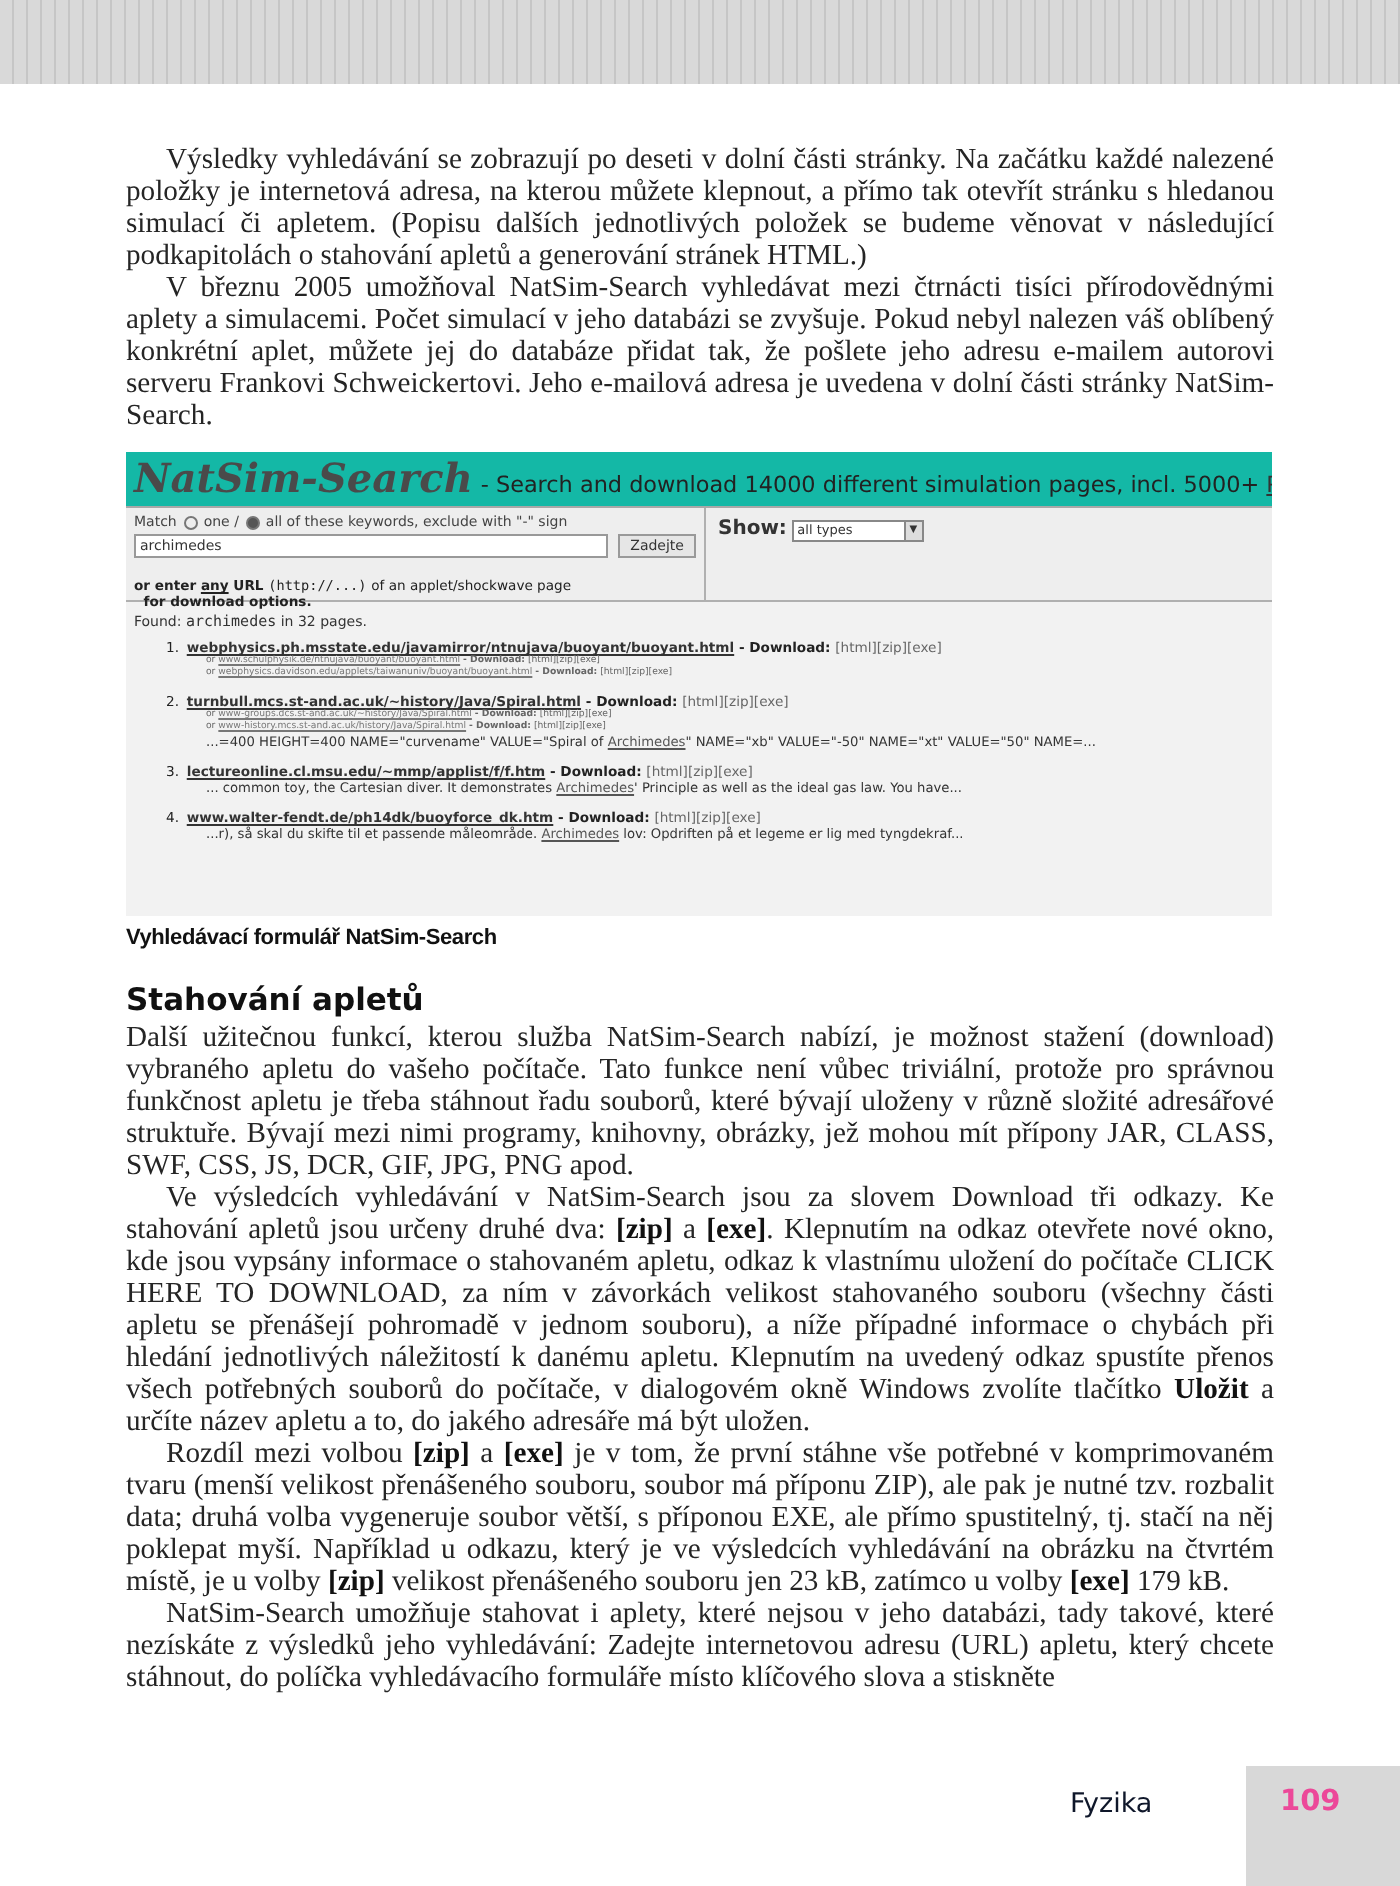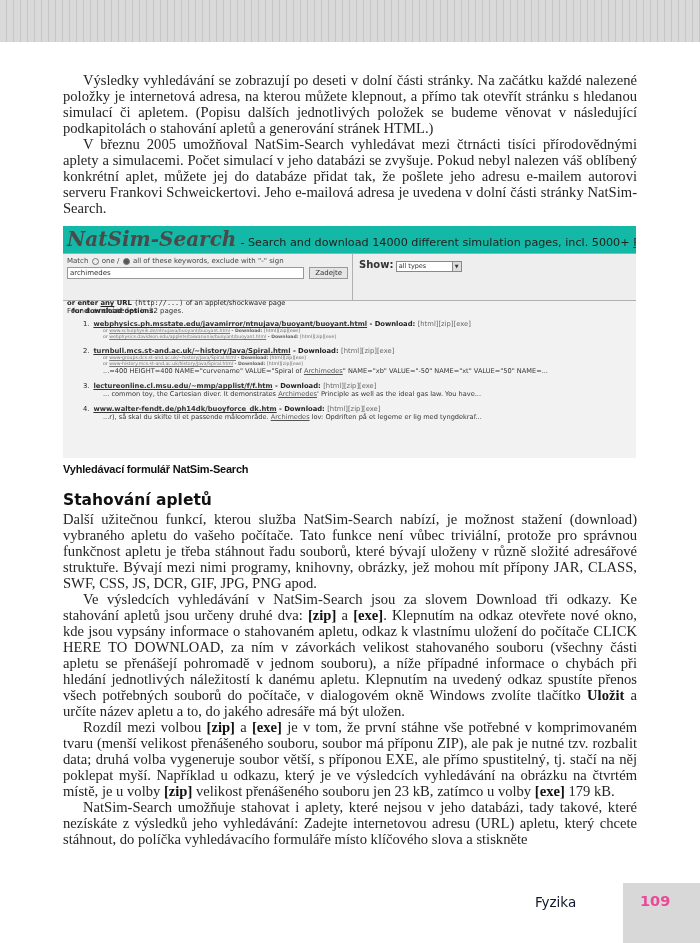--- a/index.html
+++ b/index.html
@@ -40,21 +40,21 @@
     display:flex; height:46px; border-bottom:1px solid #b0b0b0; background:#eeeeee;
   }
   .shot .form-left { width:290px; border-right:1px solid #b0b0b0; padding:3px 4px; font-size:7px; box-sizing:border-box; }
   .shot .form-right { flex:1; padding:5px 6px; font-size:7px; }
   .shot .match { color:#444; }
   .shot .radio { display:inline-block; width:5px; height:5px; border:1px solid #777; border-radius:50%; vertical-align:middle; margin:0 1px; }
   .shot .radio.on { background:#555; }
   .shot .row { display:flex; align-items:center; margin-top:2px; }
   .shot .kw-input { width:236px; height:10px; border:1px solid #999; background:#fff; font-size:7px; padding:0 2px; line-height:10px; }
   .shot .search-btn { margin-left:5px; font-size:7px; border:1px solid #999; background:#e6e6e6; padding:1px 5px; }
-  .shot .url-note { font-size:6.8px; margin-top:20px; color:#222; font-weight:bold; }
+  .shot .url-note { font-size:6.8px; margin-top:10px; color:#222; font-weight:bold; }
   .shot .url-note span.n { font-weight:normal; }
   .shot .show-label { font-weight:bold; font-size:10px; }
   .shot .show-select { display:inline-block; width:62px; height:9px; border:1px solid #888; background:#fff; font-size:6.5px; vertical-align:middle; position:relative; padding-left:2px; line-height:9px; }
   .shot .show-select .arr { position:absolute; right:0; top:0; width:8px; height:9px; background:#ddd; border-left:1px solid #888; font-size:5px; text-align:center; }
   .shot .also { margin-top:6px; font-size:6.6px; color:#333; }
   .shot .also u { color:#555; }
   .shot .found { font-size:7px; padding:5px 4px; color:#333; }
   .shot .found .mono { font-family:"DejaVu Sans Mono", monospace; font-size:7.5px; }
   .shot .results { padding-left:30px; font-size:6.8px; }
   .shot .res { margin-bottom:7px; }

